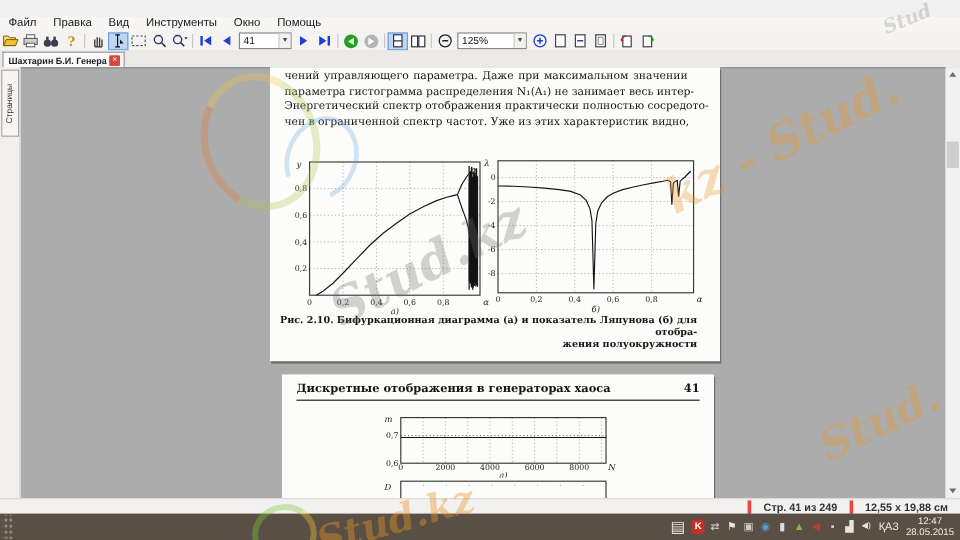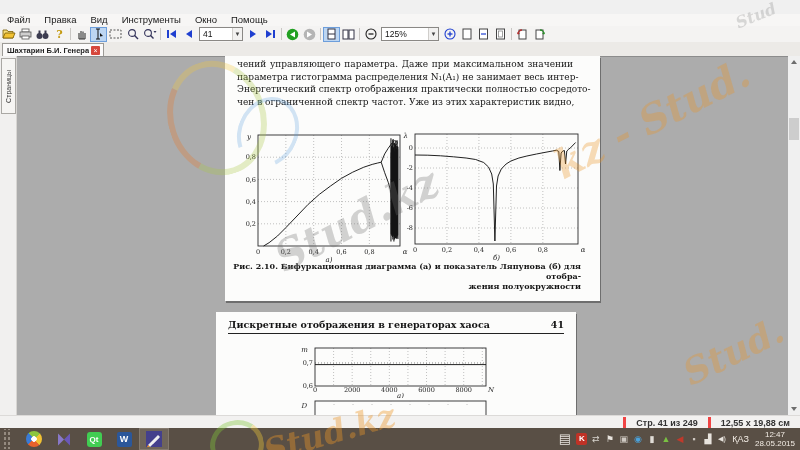--- a/index.html
+++ b/index.html
@@ -55,21 +55,21 @@
     justify-content:center;}
   .sb-up{top:0;}  .sb-down{bottom:0;}
   .tri-up{width:0;height:0;border-left:3px solid transparent;border-right:3px solid transparent;
     border-bottom:4px solid #6d6d6d;}
   .tri-down{width:0;height:0;border-left:3px solid transparent;border-right:3px solid transparent;
     border-top:4px solid #6d6d6d;}
   .sb-thumb{position:absolute;left:1px;top:62px;width:10px;height:22px;background:#cdcdcd;}
   
   .page{position:absolute;background:#fcfcfb;box-shadow:1px 2px 0 rgba(60,60,60,.55);}
   .page1{left:225px;top:0px;width:360px;height:245px;padding-left:15px;}
-  .page2{left:216px;top:256px;width:360px;height:103px;overflow:hidden;}
+  .page2{left:235px;top:256px;width:360px;height:103px;overflow:hidden;}
   .para{position:absolute;left:12px;top:2px;width:336px;}
   .pline{font:500 9px/12.6px "DejaVu Serif",serif;color:#161616;text-align:justify;
     text-align-last:justify;white-space:nowrap;}
   #fig1{position:absolute;left:0;top:72px;}
   .caption{position:absolute;left:0;top:205px;width:356px;text-align:right;
     font:bold 8px/10px "DejaVu Serif",serif;color:#161616;}
   .p2header{position:absolute;left:12px;top:7px;width:336px;display:flex;justify-content:space-between;
     font:bold 9.5px "DejaVu Serif",serif;color:#141414;border-bottom:1.5px solid #222;
     padding-bottom:3px;}
   #fig2{position:absolute;left:60px;top:26px;}
@@ -442,45 +442,20 @@
     </div>
   </div>
 
   <div class="statusbar">
     <div class="sb-cell">Стр. 41 из 249</div>
     <div class="sb-cell">12,55 x 19,88 см</div>
   </div>
 
   <div class="taskbar">
     <div class="grip"></div>
-    <div class="apps">
-      <div class="app">
-          <span class="circle-app"></span>
-        </div>
-      <div class="app">
-        <svg width="18" height="15" viewBox="0 0 18 15">
-          <path d="M3,1.5 L9,7.5 L3,13.5 Z" fill="#8878c8"></path>
-            <path d="M15,1.5 L9,7.5 L15,13.5 Z" fill="#6a58b8"></path>
-        </svg>
-      </div>
-      <div class="app">
-          <span class="qt-app">Qt</span>
-        </div>
-      <div class="app">
-          <span class="word-app">W</span>
-        </div>
-      <div class="app active">
-        <svg width="16" height="16" viewBox="0 0 16 16">
-          <rect x="0" y="0" width="16" height="16" fill="#44408c"></rect>
-          <path d="M2,14 L12,4 L14,6 L4,16 Z" fill="#efefef"></path>
-          <path d="M2,14 L4,16 L1,16 Z" fill="#e8912c"></path>
-          <path d="M7,13 L13,7" stroke="#b9b7d8" stroke-width="1"></path>
-        </svg>
-      </div>
-    </div>
     <div class="tray" id="tray">
         <div class="tray-ico" style="color: rgb(232, 228, 222); font-size: 13px; min-width: 17px;">▤</div>
         <div class="tray-ico boxed" style="color: rgb(255, 255, 255); background: rgb(192, 50, 38);">K</div>
         <div class="tray-ico" style="color: rgb(216, 212, 206);">⇄</div>
         <div class="tray-ico" style="color: rgb(232, 228, 222);">⚑</div>
         <div class="tray-ico" style="color: rgb(207, 201, 194);">▣</div>
         <div class="tray-ico" style="color: rgb(74, 163, 221);">◉</div>
         <div class="tray-ico" style="color: rgb(224, 220, 214);">▮</div>
         <div class="tray-ico" style="color: rgb(122, 193, 67);">▲</div>
         <div class="tray-ico" style="color: rgb(192, 57, 43);">◀</div>

